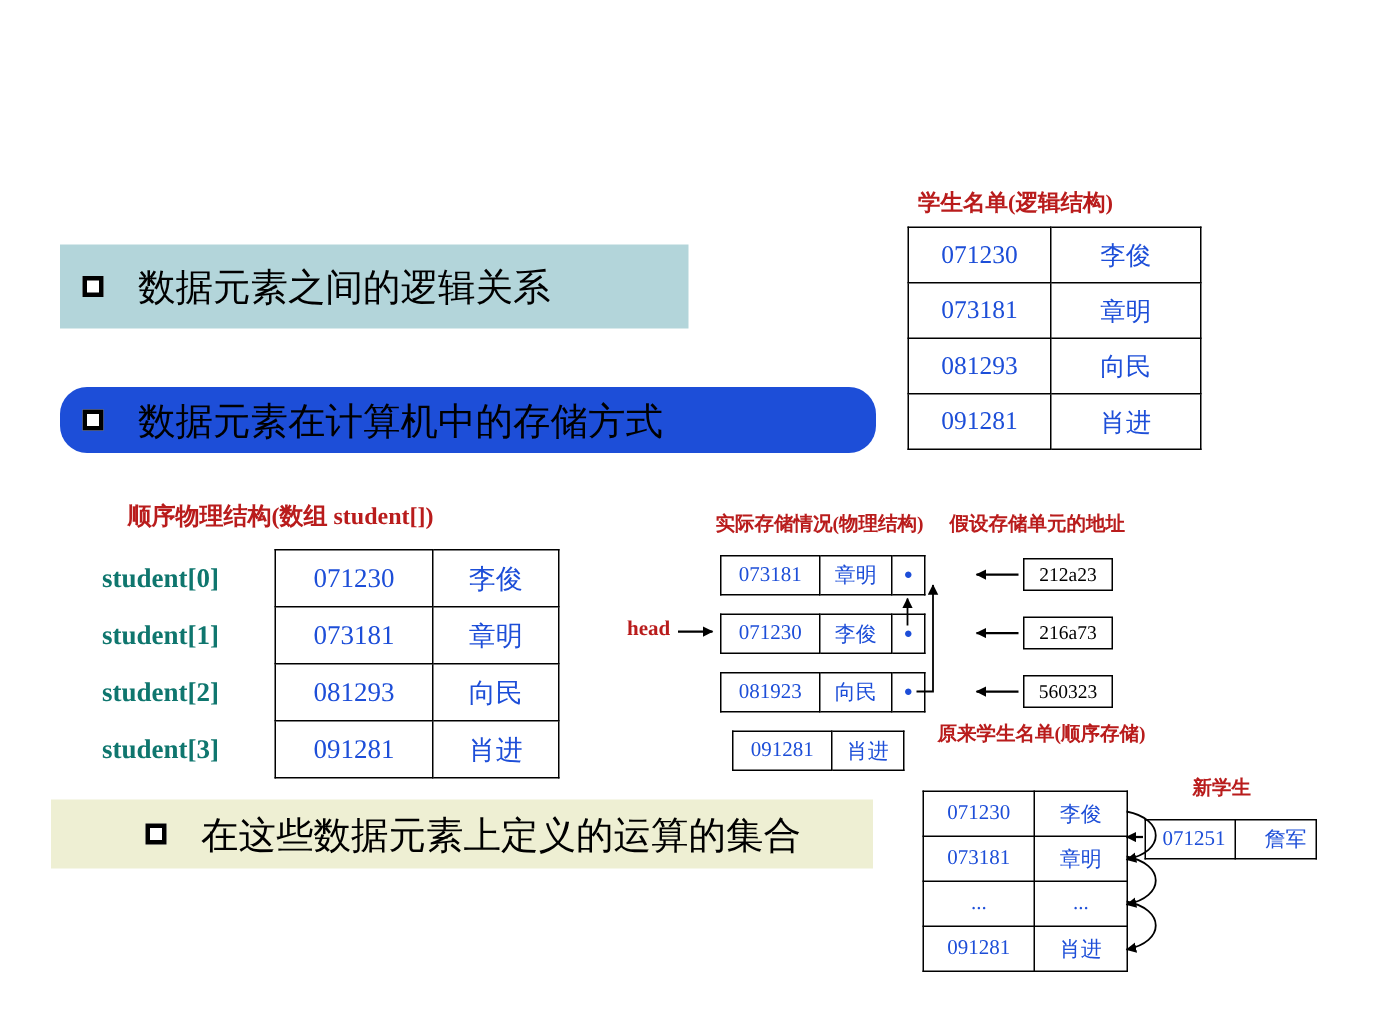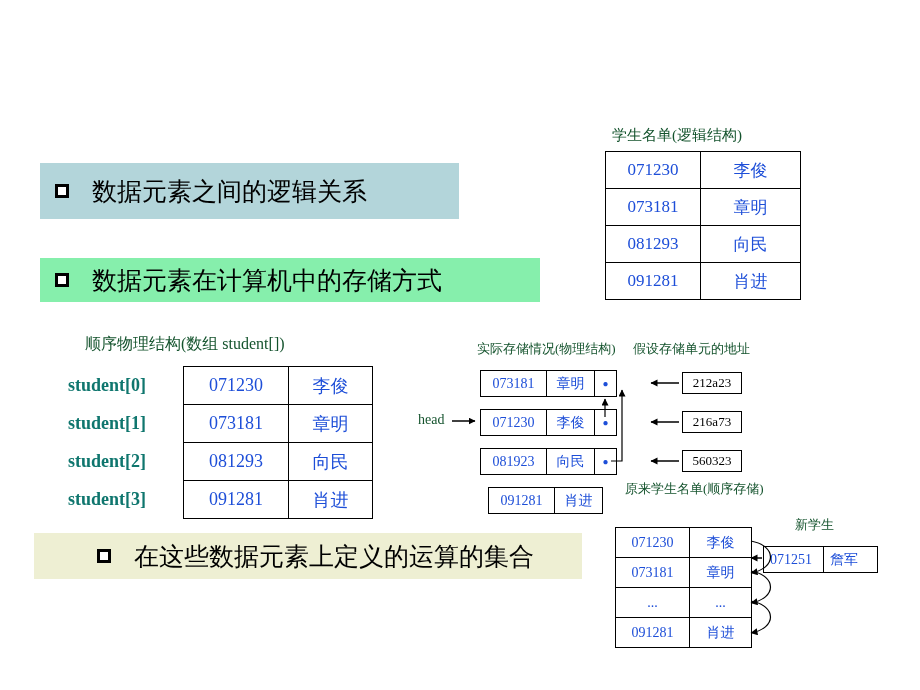--- a/index.html
+++ b/index.html
@@ -4,55 +4,55 @@
 <style>
   * { margin:0; padding:0; box-sizing:border-box; }
   html,body { background:#888; }
   body { font-family:"Liberation Serif","DejaVu Serif",serif; }
   .slide { position:relative; width:920px; height:690px; background:#ffffff; overflow:hidden; margin:0 auto; }
   .abs { position:absolute; }
   .title { top:40px; left:0; width:100%; text-align:center; font-size:48px; font-weight:bold; letter-spacing:2px; color:#000; }
   .bullet-bar { display:flex; align-items:center; }
   .bullet-sq { width:14px; height:14px; border:3px solid #000; background:#fff; flex:0 0 auto; margin-left:15px; }
   .bullet-text { font-size:25px; color:#000; margin-left:23px; white-space:nowrap; }
-  .cap { font-weight:normal; color:#14532d; white-space:nowrap; }
+  .cap { font-weight:bold; color:#b91c1c; white-space:nowrap; }
   table.grid { border-collapse:collapse; background:#fff; }
   table.grid td { border:1px solid #000; color:#1d4ed8; padding:0 6px; white-space:nowrap; }
   table.t-logical td { height:37px; font-size:17px; text-align:center; }
   table.t-logical td.c-id { width:95px; }
   table.t-logical td.c-name { width:100px; }
   table.t-array td { height:38px; font-size:18px; text-align:center; }
   table.t-array td.c-id { width:105px; }
   table.t-array td.c-name { width:84px; }
   .arr-label { font-size:18px; font-weight:bold; color:#0f766e; height:38px; line-height:38px; white-space:nowrap; }
   table.t-mem td { height:26px; font-size:14px; text-align:center; padding:0 3px; }
   table.t-mem td.c-id { width:66px; }
   table.t-mem td.c-name { width:48px; }
   table.t-mem td.c-ptr { width:22px; font-size:10px; }
   .addr-box { width:60px; height:22px; border:1px solid #000; font-size:13px; text-align:center; line-height:20px; color:#000; background:#fff; }
   table.t-linked td { height:30px; font-size:14px; text-align:center; }
   table.t-linked td.c-id { width:74px; }
   table.t-linked td.c-name { width:62px; }
-  table.t-new td { height:26px; font-size:14px; text-align:left; }
+  table.t-new td { height:26px; font-size:14px; text-align:right; }
   table.t-new td.c-id { width:60px; }
   table.t-new td.c-name { width:54px; }
   .overlay { position:absolute; top:0; left:0; pointer-events:none; }
 </style>
 </head>
 <body>
 
 <div class="slide">
 
 
   <div class="abs bullet-bar" style="left:40px; top:163px; width:419px; height:56px; background:#b3d5da;">
     <span class="bullet-sq"></span>
     <span class="bullet-text">数据元素之间的逻辑关系</span>
   </div>
 
-  <div class="abs bullet-bar" style="left:40px; top:258px; width:500px; height:44px; background:#86efac;">
+  <div class="abs bullet-bar" style="left:40px; top:258px; width:544px; height:44px; background:#1d4ed8;border-radius:18px;">
     <span class="bullet-sq"></span>
     <span class="bullet-text">数据元素在计算机中的存储方式</span>
   </div>
 
   <div class="abs bullet-bar" style="left:34px; top:533px; width:548px; height:46px; background:#eeefd3;justify-content:center;">
     <span class="bullet-sq"></span>
     <span class="bullet-text">在这些数据元素上定义的运算的集合</span>
   </div>
 
   <div class="abs cap" style="left:612px; top:126px; font-size:15px;">学生名单(逻辑结构)</div>

